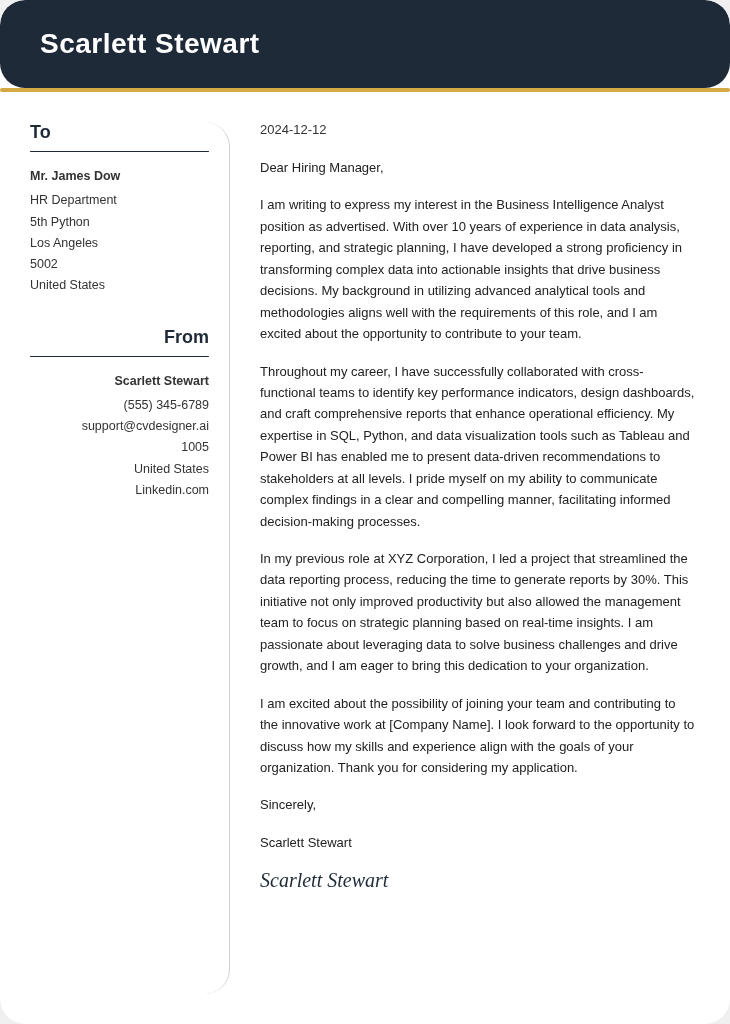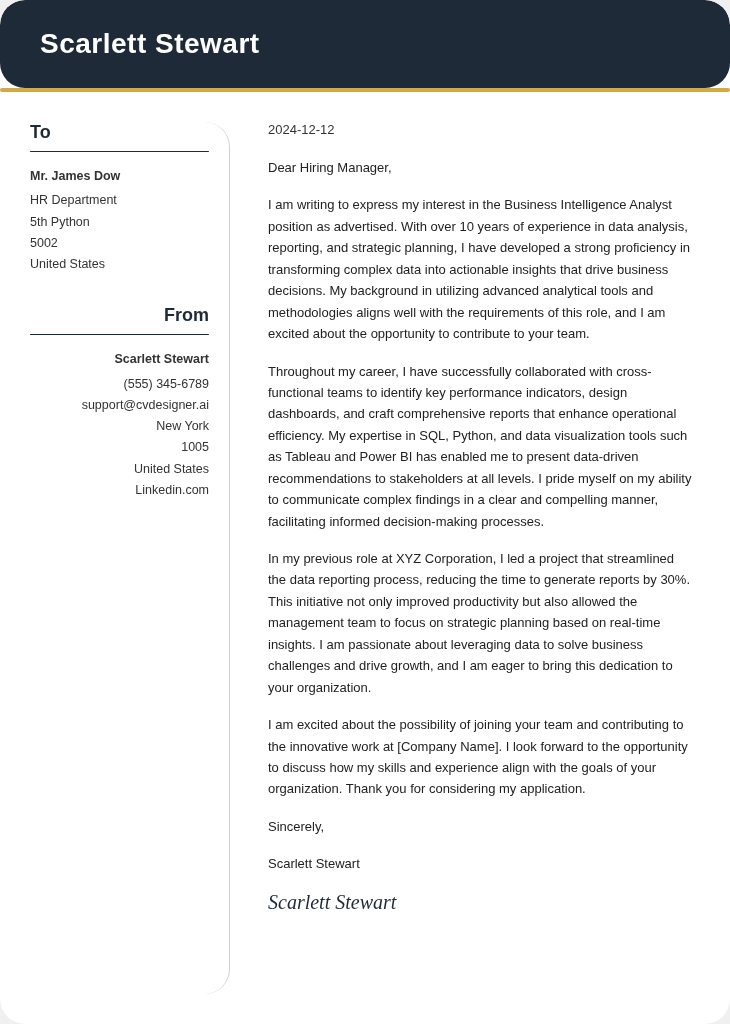--- a/index.html
+++ b/index.html
@@ -42,21 +42,20 @@
     .divider-bar {
       height: 4px;
       background: #d4a843;
       width: 100%;
     }
 
     .content {
       display: flex;
       flex: 1;
       padding: 30px 0 30px 0;
-      gap: 8px;
     }
 
     .left-panel {
       width: 230px;
       min-width: 230px;
       padding: 0 20px 0 30px;
       border-right: 1px solid #d0d0d0;
     }
 
     .section-title {
@@ -159,31 +158,31 @@
   <div class="content">
 
     <div class="left-panel">
 
       <div class="to-section">
         <div class="section-title">To</div>
         <hr class="section-divider">
         <p class="recipient-name">Mr. James Dow</p>
         <p>HR Department</p>
         <p>5th Python</p>
+        <p>Los Angeles</p>
         <p>5002</p>
         <p>United States</p>
       </div>
 
       <div class="from-section">
         <div class="section-title">From</div>
         <hr class="section-divider">
         <p class="recipient-name">Scarlett Stewart</p>
         <p>(555) 345-6789</p>
         <p>support@cvdesigner.ai</p>
-        <p>New York</p>
         <p>1005</p>
         <p>United States</p>
         <p>Linkedin.com</p>
       </div>
 
     </div>
 
     <div class="right-panel">
 
       <div class="letter-header">

